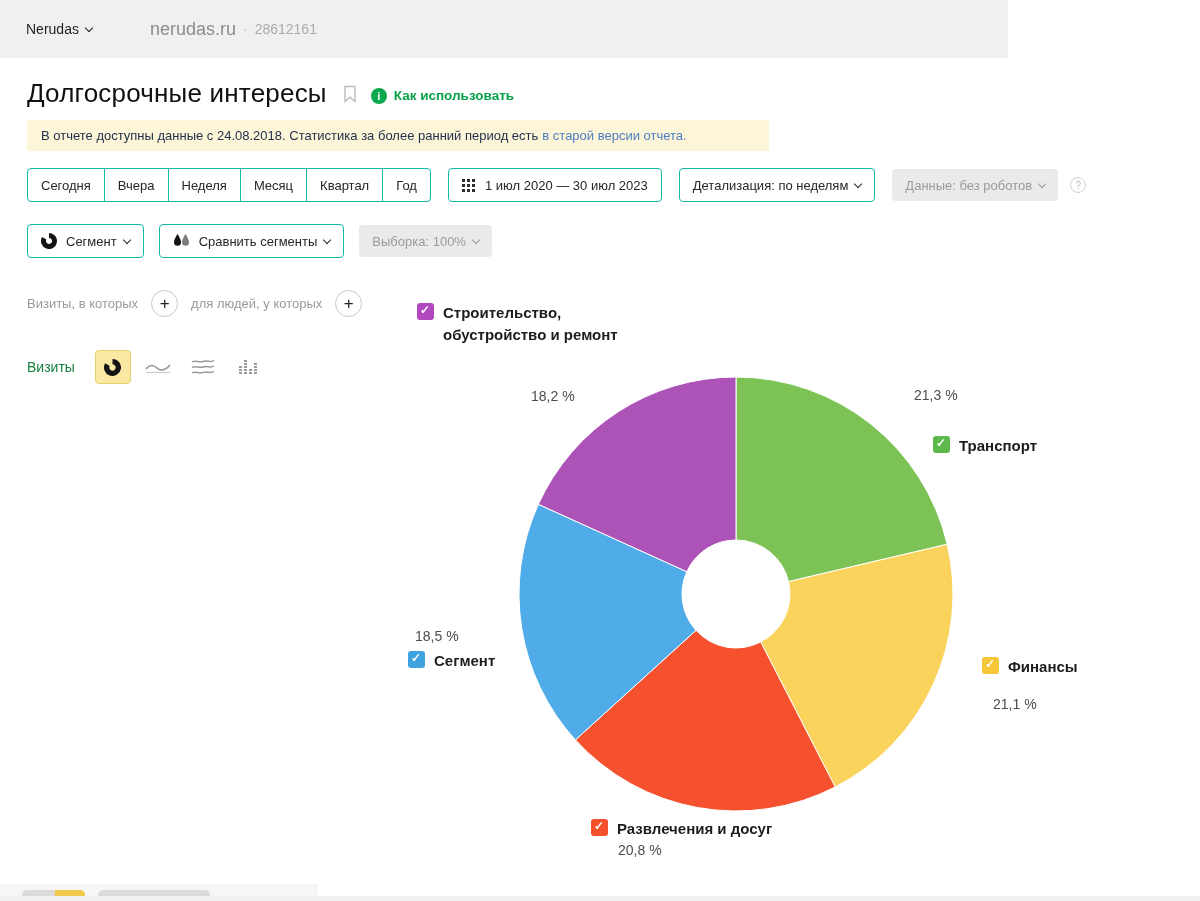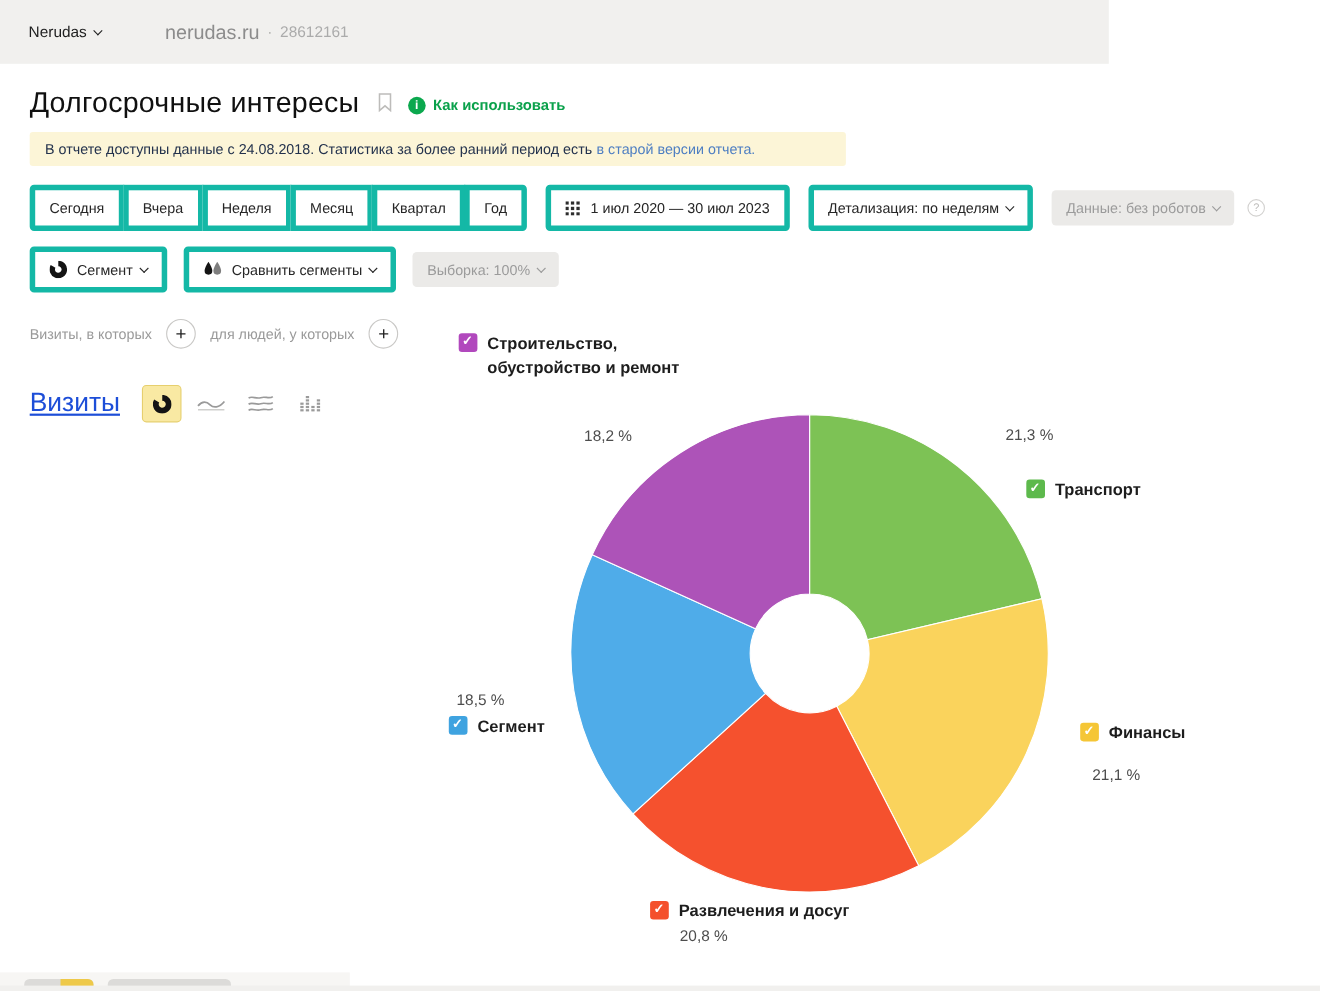--- a/index.html
+++ b/index.html
@@ -22,37 +22,37 @@
   .infocircle { width:16px; height:16px; border-radius:50%; background:#0ba84e; color:#fff; font-size:11px; font-weight:700; display:flex; align-items:center; justify-content:center; margin-left:14px; margin-top:4px; }
   .howto { margin-left:7px; margin-top:4px; font-size:13.5px; font-weight:700; color:#0aa14b; cursor:pointer; }
 
   
   .notice { position:absolute; left:27px; top:120px; width:742px; height:31px; background:#fcf5d7; border-radius:3px; display:flex; align-items:center; padding-left:14px; font-size:13px; color:#23324d; }
   .notice a { color:#4d7ec2; margin-left:4px; text-decoration:none; cursor:pointer; }
 
   
   .row1 { position:absolute; left:27px; top:168px; display:flex; align-items:center; }
   .row2 { position:absolute; left:27px; top:224px; display:flex; align-items:center; }
-  .btn { height:32px; background:#fff; border:5px solid #14b8a6; border-radius:4px; font-size:13px; color:#262626; display:flex; align-items:center; padding:16px 13px; cursor:pointer; white-space:nowrap; }
+  .btn { height:32px; background:#fff; border:1px solid #14b8a6; border-radius:4px; font-size:13px; color:#262626; display:flex; align-items:center; padding:16px 13px; cursor:pointer; white-space:nowrap; }
   .group { display:flex; }
   .group .btn { border-radius:0; margin-left:-1px; }
   .group .btn:first-child { border-radius:4px 0 0 4px; margin-left:0; }
   .group .btn:last-child { border-radius:0 4px 4px 0; }
   .gap { width:17px; }
   .chip { height:32px; background:#ebeae8; border:none; border-radius:4px; font-size:13px; color:#9b9b9b; display:flex; align-items:center; padding:0 13px; cursor:default; white-space:nowrap; }
   .icon-sp { margin-right:9px; display:flex; align-items:center; }
   .helpq { width:16px; height:16px; border-radius:50%; border:1px solid #d2d1cf; color:#bcbbb9; font-size:10px; display:flex; align-items:center; justify-content:center; margin-left:12px; }
 
   
   .row3 { position:absolute; left:27px; top:290px; display:flex; align-items:center; font-size:13px; color:#9a9a9a; }
   .pluscircle { width:27px; height:27px; border-radius:50%; border:1px solid #c9c8c6; color:#222; font-size:17px; font-weight:400; display:flex; align-items:center; justify-content:center; margin:0 13px; cursor:pointer; background:#fff; }
 
   
   .row4 { position:absolute; left:27px; top:350px; display:flex; align-items:center; }
-  .metric-label { font-size:24px; color:#1d4ed8; margin-right:20px;text-decoration:underline; }
+  .metric-label { font-size:14px; color:#15803d; margin-right:20px; }
   .charttype { display:flex; align-items:center; }
   .ct-btn { width:36px; height:34px; border-radius:4px; display:flex; align-items:center; justify-content:center; margin-right:9px; cursor:pointer; border:1px solid transparent; }
   .ct-btn.sel { background:#f9e9a3; border-color:#e6cf6e; }
 
   
   #pie { position:absolute; left:500px; top:358px; }
 
   .legend-group { position:absolute; display:flex; align-items:flex-start;font-weight:bold; }
   .cb { width:17px; height:17px; border-radius:3px; flex:0 0 17px; position:relative; cursor:pointer; }
   .cb::after { content:"✓"; position:absolute; left:3px; top:0px; color:#fff; font-size:12px; font-weight:700; }

